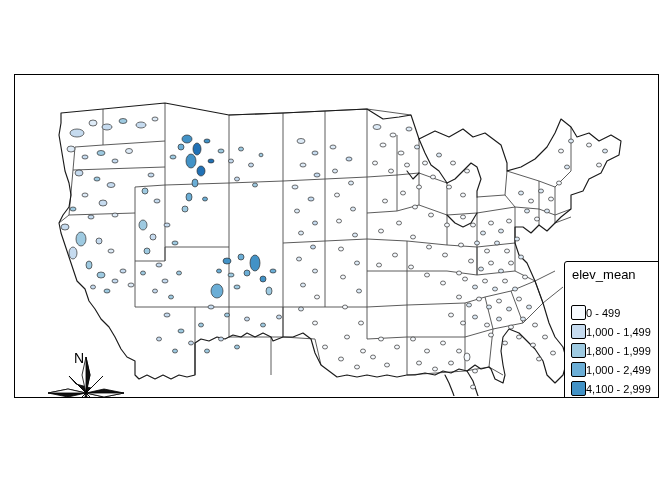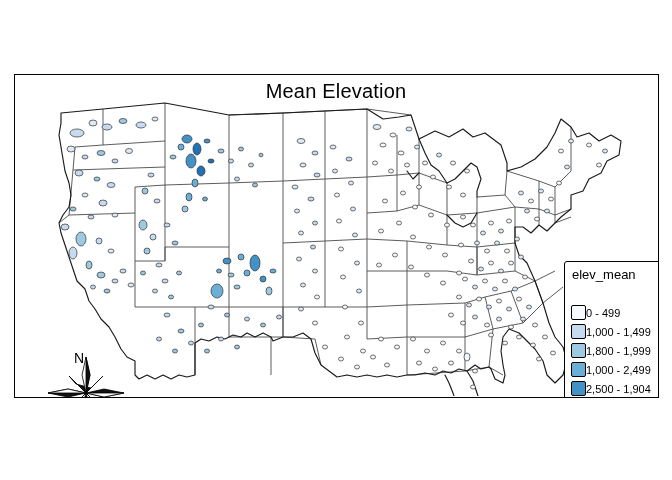--- a/index.html
+++ b/index.html
@@ -527,21 +527,21 @@
           <div class="legend-row">
             <div class="legend-swatch" style="background: rgb(158, 202, 225);"></div>
             <div class="legend-label">1,800 - 1,999</div>
           </div>
           <div class="legend-row">
             <div class="legend-swatch" style="background: rgb(107, 174, 214);"></div>
             <div class="legend-label">1,000 - 2,499</div>
           </div>
           <div class="legend-row">
             <div class="legend-swatch" style="background: rgb(66, 146, 198);"></div>
-            <div class="legend-label">2,500 - 1,904</div>
+            <div class="legend-label">4,100 - 2,999</div>
           </div>
         </div>
     </div>
 
     <div id="north-arrow">
       <div id="north-letter">N</div>
       <svg width="86" height="66" viewBox="0 0 86 66">
         <g stroke="#000" stroke-width="0.8">
 
           <polygon points="43,40 26,23 38,35" fill="#ffffff"></polygon>
@@ -556,15 +556,14 @@
           <polygon points="43,40 25,36 5,40 25,44" fill="#111111"></polygon>
           <polygon points="43,40 61,36 81,40 61,44" fill="#111111"></polygon>
           <polygon points="43,40 25,36 5,40" fill="#ffffff"></polygon>
           <polygon points="43,40 61,44 81,40" fill="#ffffff"></polygon>
         </g>
       </svg>
     </div>
 
   </div>
 
-  <div id="map-title">Mean Elevation</div>
 
 </div>
 
 </body></html>

